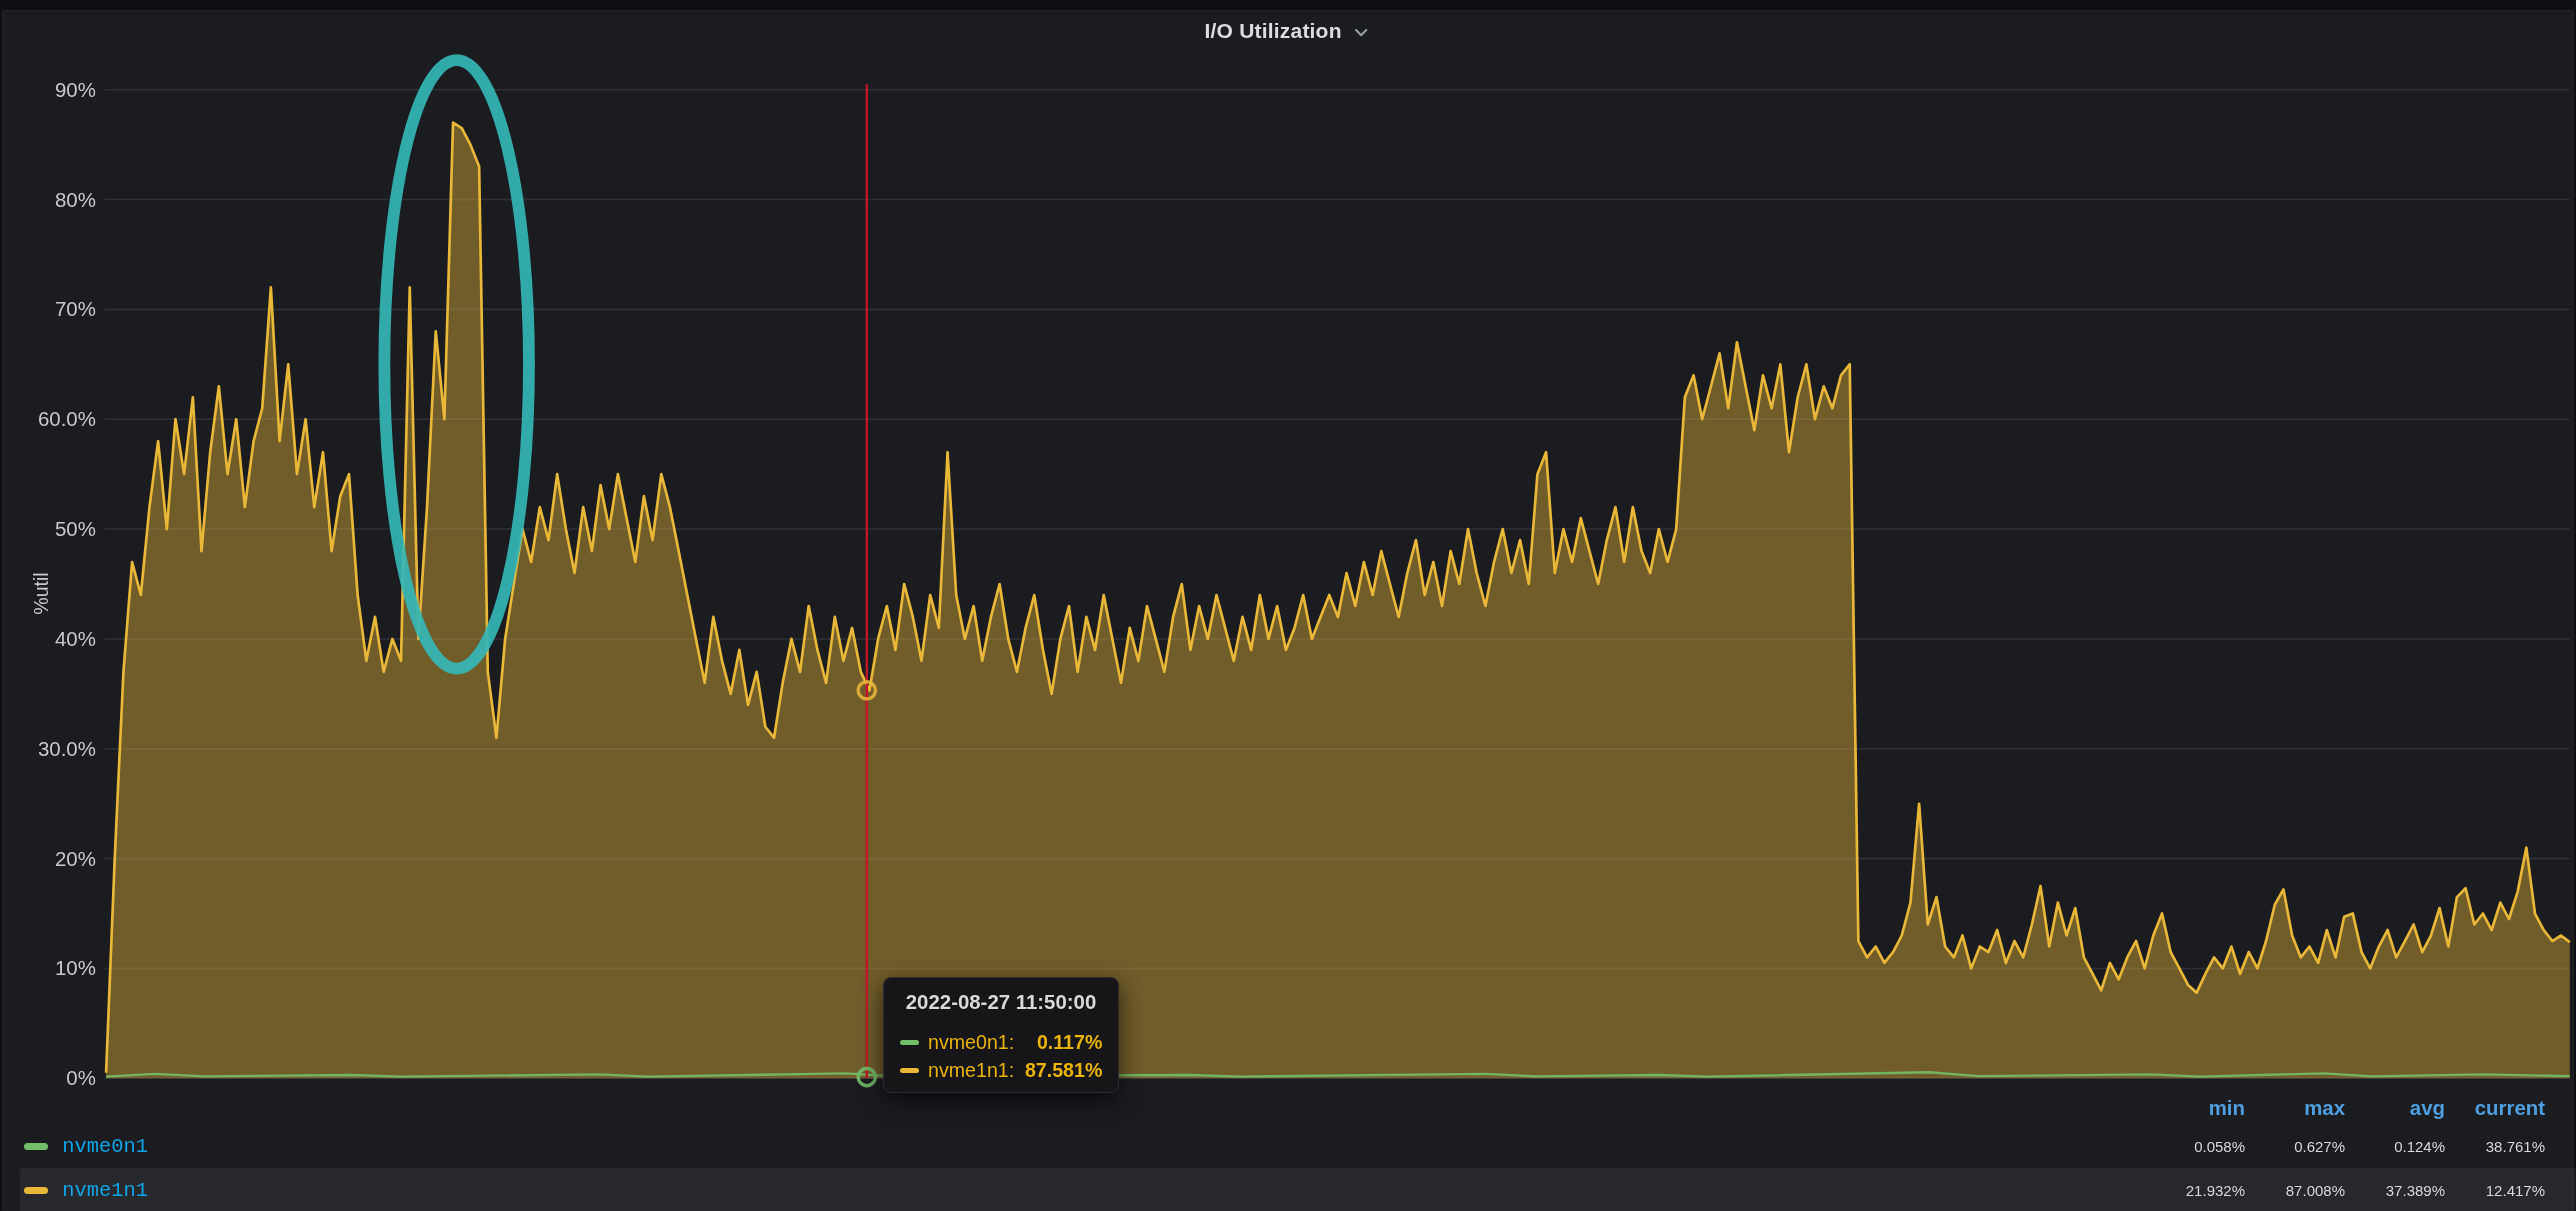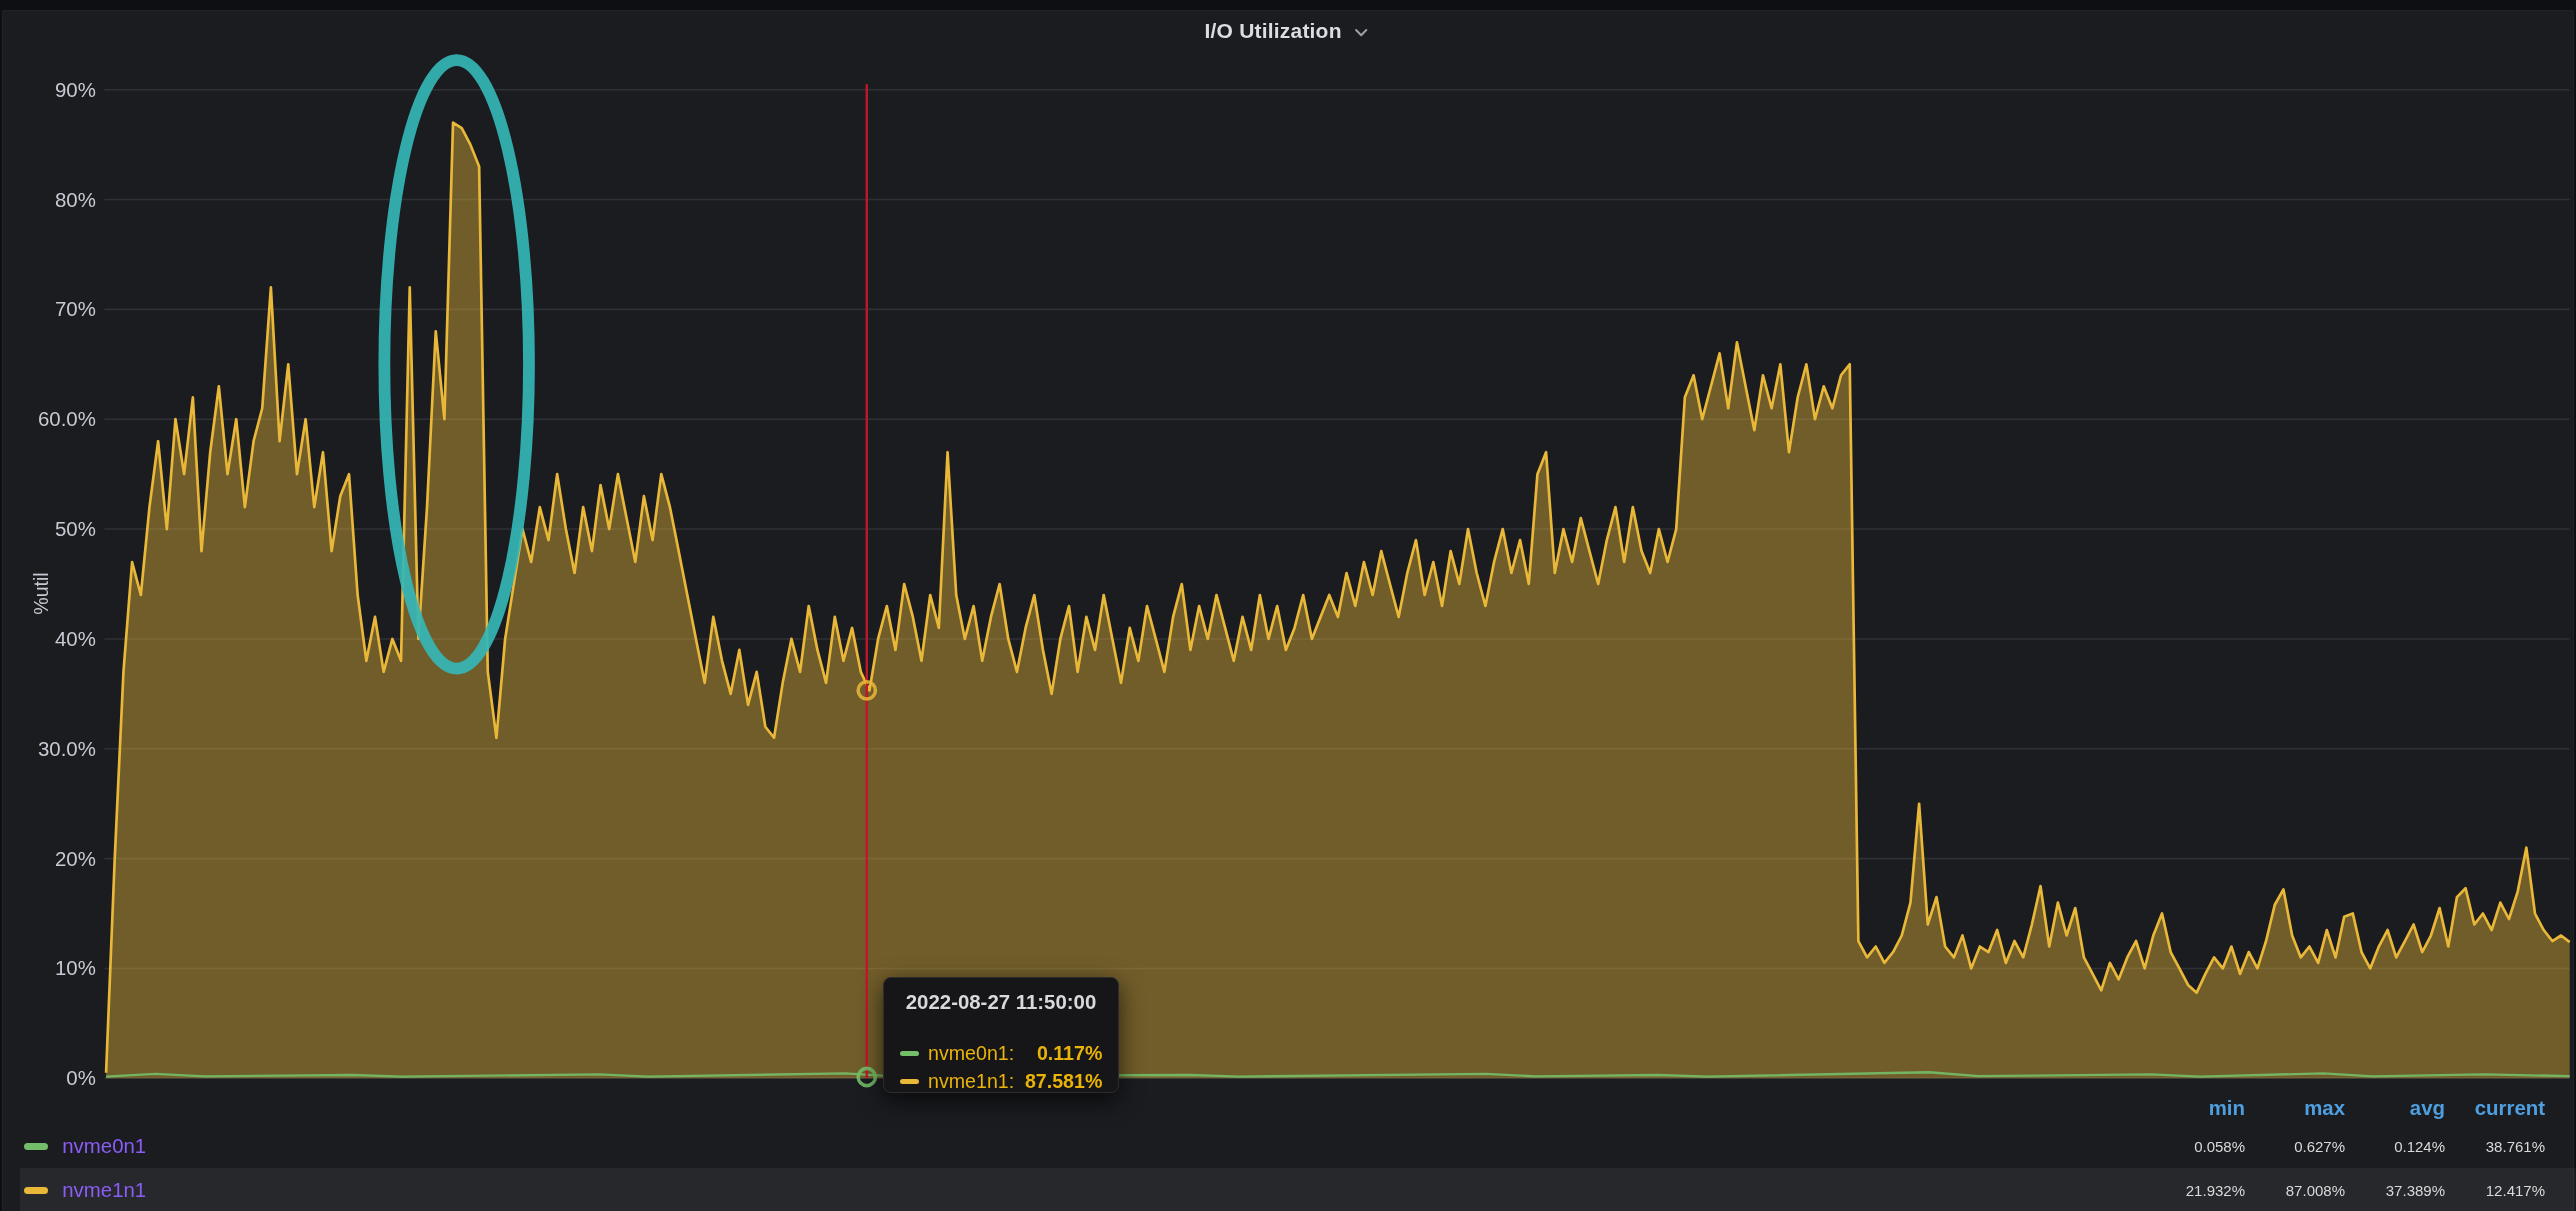--- a/index.html
+++ b/index.html
@@ -20,33 +20,33 @@
   
   .y-title { position:absolute; left:-6.3px; top:582px; transform:rotate(-90deg);
              transform-origin:center; font-size:19.6px; color:#c8c9d2; z-index:3; width:94px; text-align:center;}
 
   svg#plot { position:absolute; left:0; top:0; z-index:2; }
 
   
   .tooltip { position:absolute; left:883px; top:977px; width:236px; height:116px;
              background:#161619; border:0.8px solid #2c2c31; border-radius:7.9px;
              box-shadow:0 7.9px 23.6px rgba(0,0,0,.65); z-index:20; padding:13.4px 15.7px 11px 15.7px; }
-  .tt-title { text-align:center; font-size:20.4px; font-weight:700; color:#d8d9da; margin-bottom:25px; white-space:nowrap;}
+  .tt-title { text-align:center; font-size:20.4px; font-weight:700; color:#d8d9da; margin-bottom:14px; white-space:nowrap;}
   .tt-row { display:flex; align-items:center; font-size:19.6px; color:#eab308; height:28px; white-space:nowrap;}
   .tt-dash { width:19px; height:5.5px; border-radius:3.1px; margin-right:9.4px; flex:none;}
   .tt-val { margin-left:auto; font-weight:700; }
 
   
   .legend { position:absolute; left:0; right:0; bottom:0; height:119px; z-index:6; }
   .lg-head { height:31px; display:flex; justify-content:flex-end; align-items:center; padding-right:31px; }
   .lg-head .cell { width:100px; text-align:right; font-size:20.4px; font-weight:700; color:#4f9fe0; }
   .lg-row { height:44px; display:flex; align-items:center; margin-left:20.4px; padding-right:31px; border-radius:1.6px; }
   .lg-row.hl { background:rgba(255,255,255,0.055); }
   .swatch { width:24px; height:7px; border-radius:3.9px; margin-left:3.9px; margin-right:14px; flex:none; }
-  .lg-name { font-size:20.4px; color:#8b5cf6; }
+  .lg-name { font-size:20.4px; color:#0ea5e9;font-family:Liberation Mono, monospace; }
   .lg-spacer { flex:1; }
   .lg-row .cell { width:100px; text-align:right; font-size:15px; color:#d8d9da; }
 </style>
 </head>
 <body>
 
 <div id="stage">
   <div class="panel"></div>
 
   <div class="panel-header">

